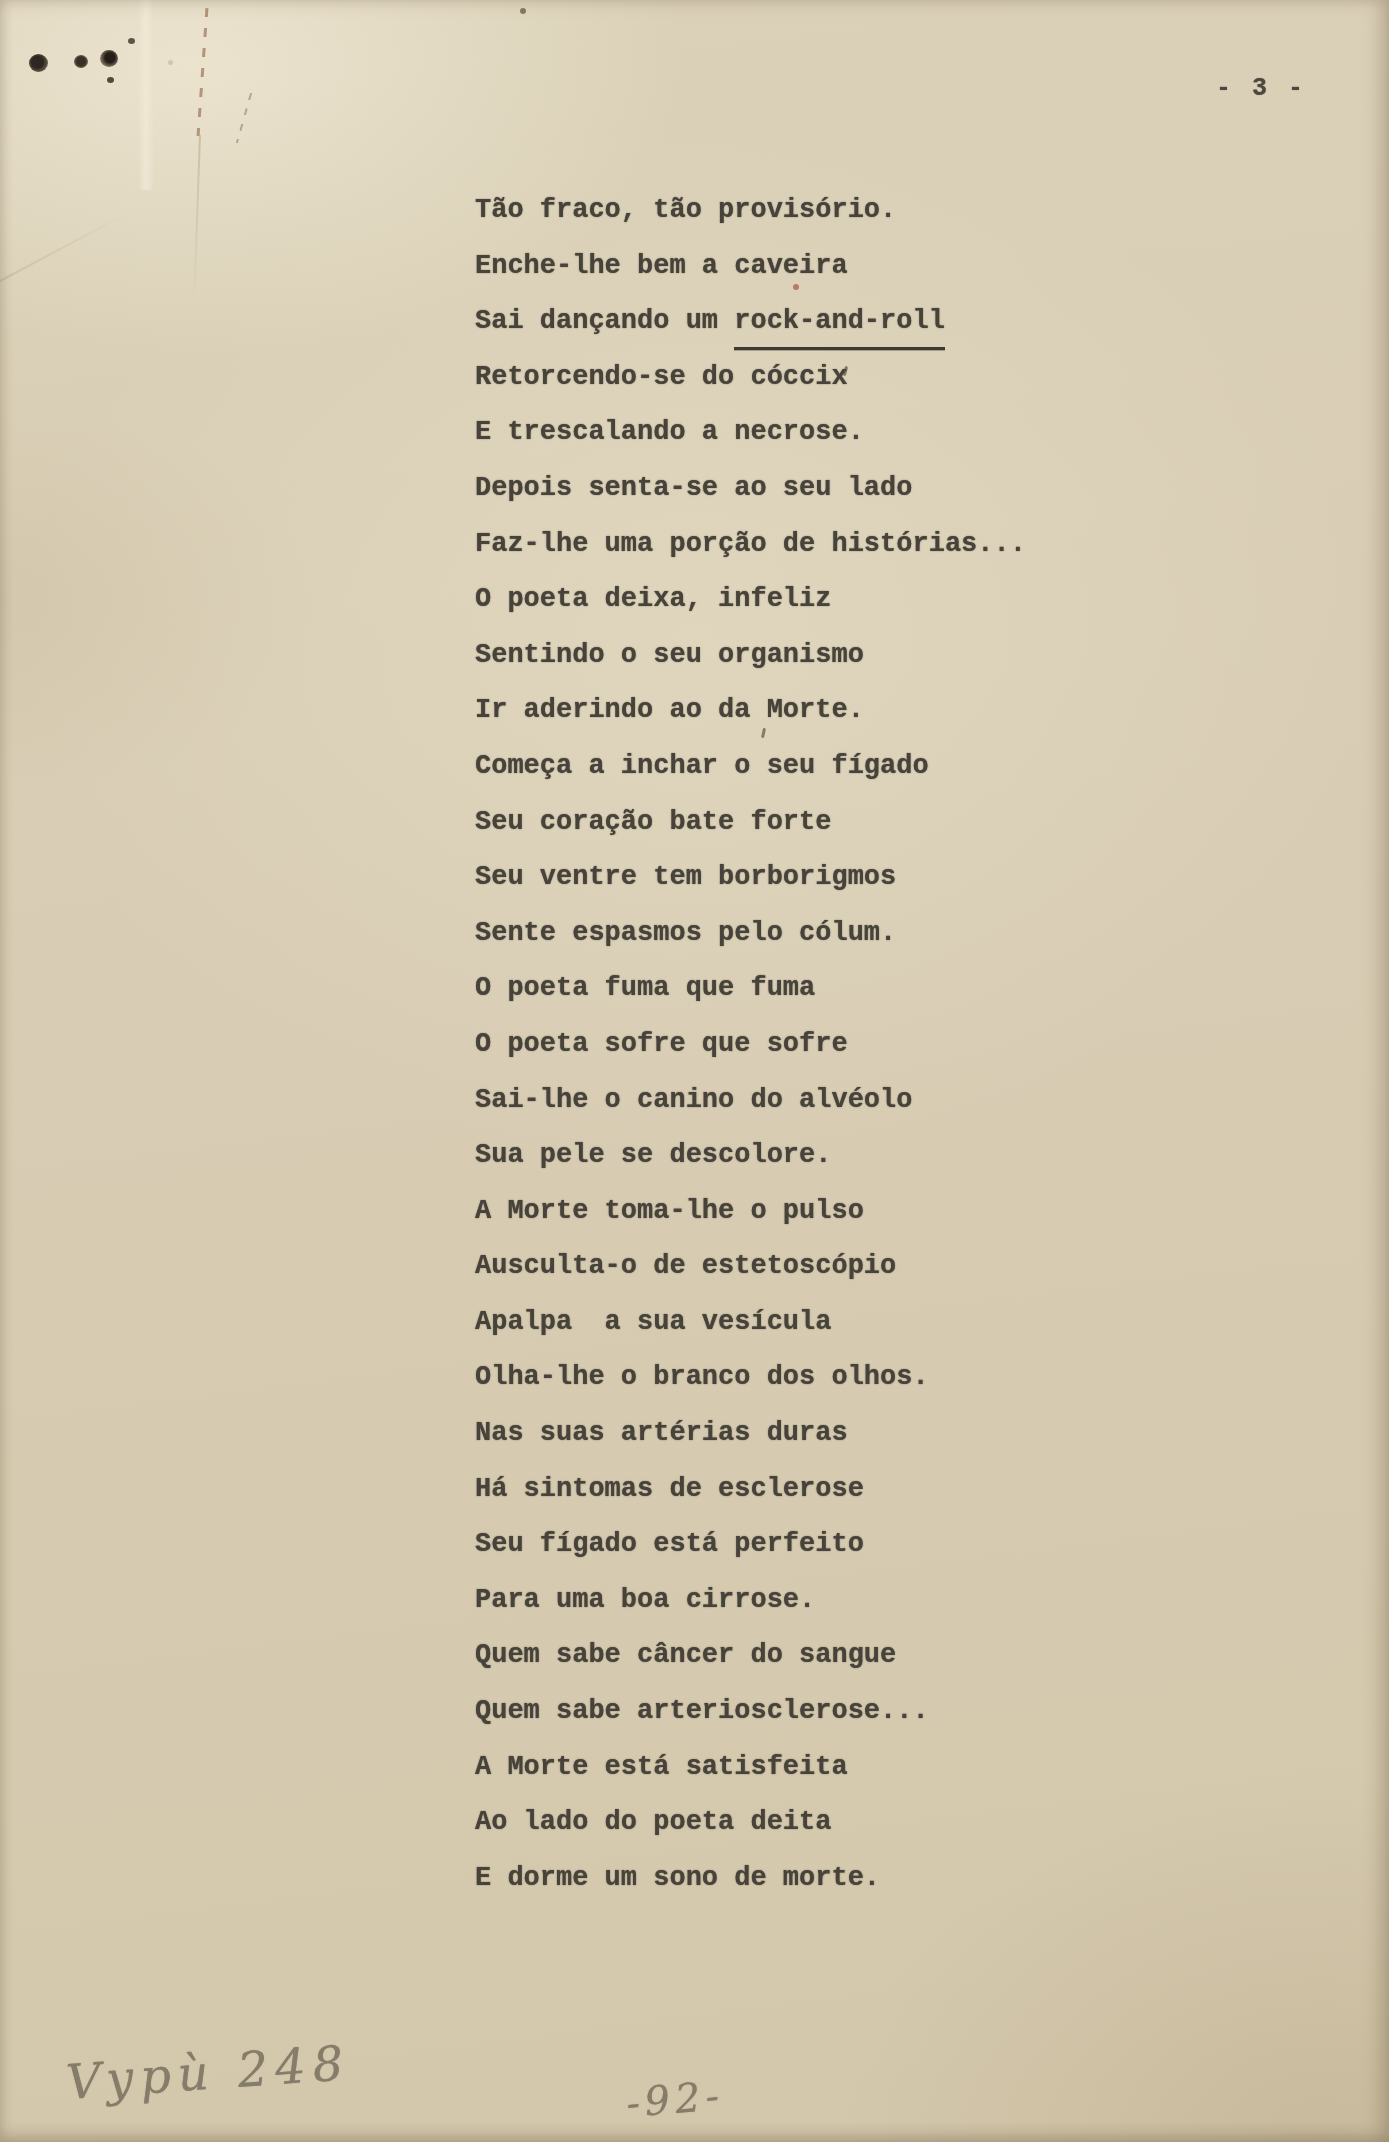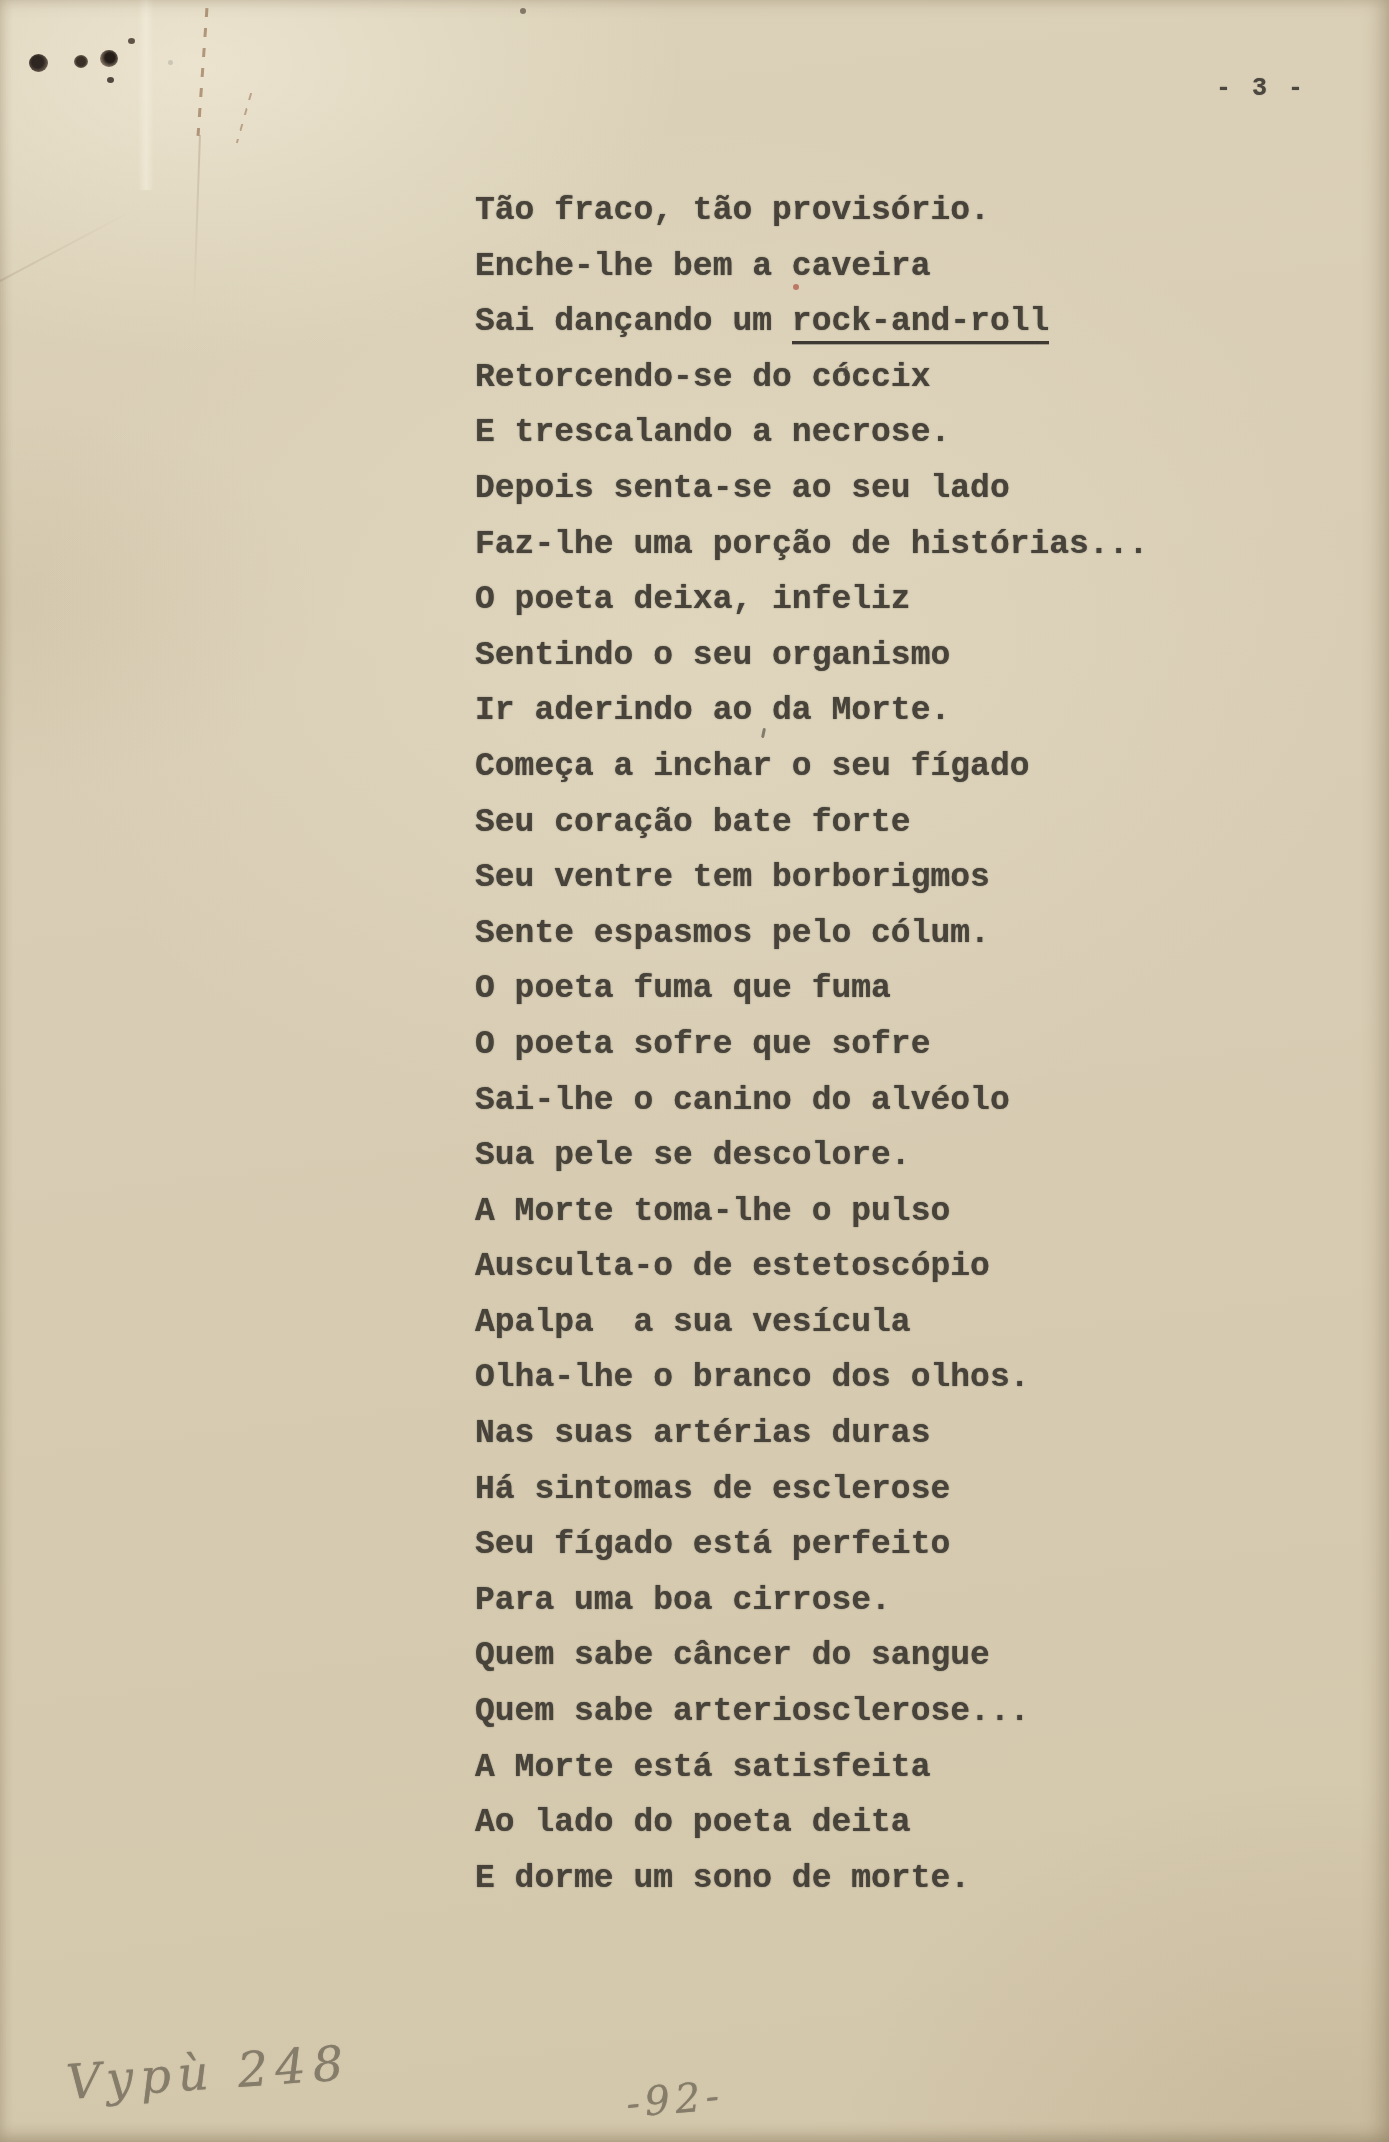--- a/index.html
+++ b/index.html
@@ -20,28 +20,28 @@
   .edge-shade{
     position:absolute;inset:0;pointer-events:none;
     box-shadow:
       inset -10px 0 18px rgba(96,78,50,.22),
       inset 0 -8px 14px rgba(96,78,50,.18),
       inset 4px 0 10px rgba(120,102,70,.10);
   }
   
   .poem{
     position:absolute;left:475px;top:183px;
-    font-size:33px;font-weight:bold;line-height:55.6px;
+    font-size:27px;font-weight:bold;line-height:55.6px;
     color:#47433a;
     text-shadow:0 0 1.3px rgba(64,59,50,.8);
     white-space:pre;
   }
   .underlined{
     border-bottom:3px solid #3e3a33;
-    padding-bottom:1px;
+    padding-bottom:11px;
     box-shadow:0 1px 0 rgba(62,58,51,.35);
   }
   .page-number{
     position:absolute;left:1216px;top:74px;
     font-size:25px;font-weight:bold;color:#4c4840;
     text-shadow:0 0 1px rgba(70,64,54,.7);
     white-space:pre;letter-spacing:3px;
   }
   
   .hand{

